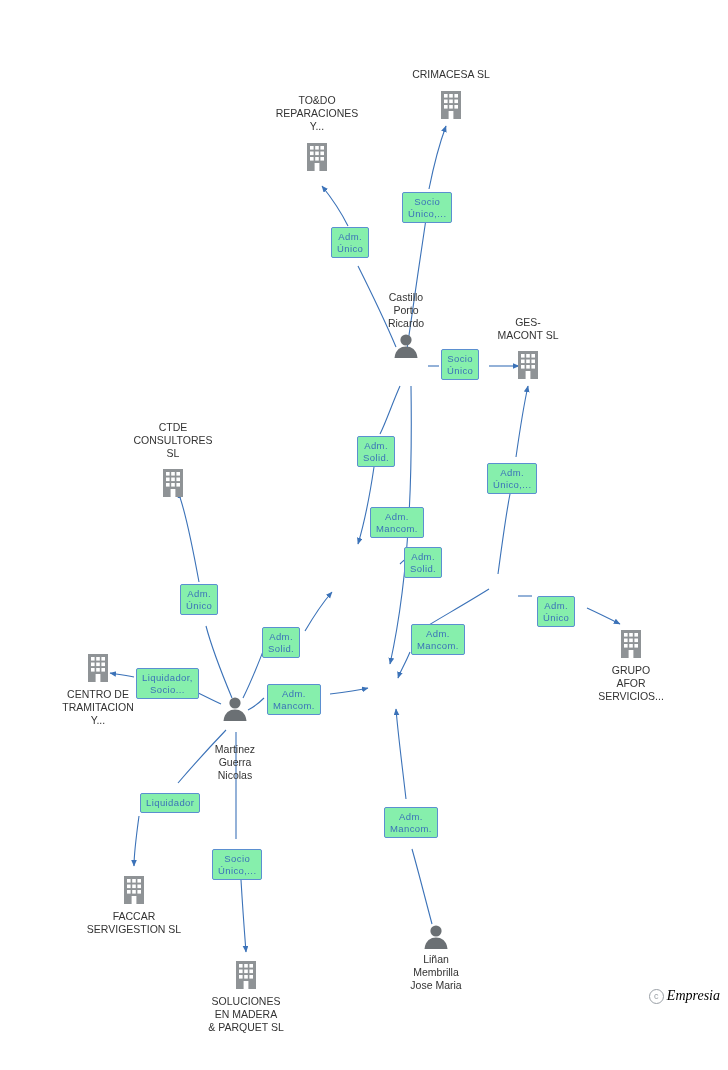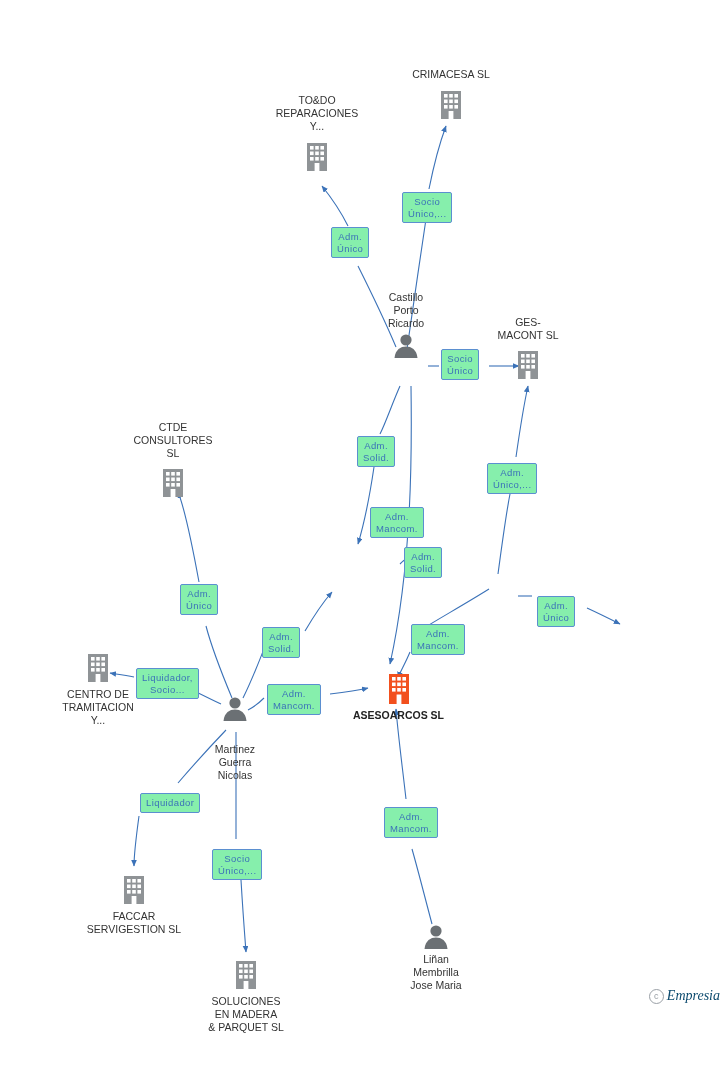--- a/index.html
+++ b/index.html
@@ -72,21 +72,21 @@
     height: 13px;
     border: 1px solid #9aa0a6;
     border-radius: 50%;
     color: #9aa0a6;
     font-size: 9px;
     line-height: 13px;
     text-align: center;
     font-family: "Liberation Sans", sans-serif;
   }
   .watermark .wm-text {
-    color: #0c4a6e;
+    color: #000000;
     font-style: italic;
     font-size: 14px;
   }
 </style>
 </head>
 <body>
 
 <div id="graph">
 
   <svg width="728" height="1070" style="position:absolute;left:0;top:0;">
@@ -243,20 +243,42 @@
             <rect x="14.2" y="18" width="3.6" height="3.6"></rect>
             <rect x="19.4" y="18" width="3.6" height="3.6"></rect>
             <rect x="13.6" y="24" width="4.8" height="8"></rect>
           </g>
         </svg>
     </div>
   </div>
 
 
 
+  <div class="node" style="left:586px; top:622px; width:90px;">
+    <div class="node-icon">
+      <svg width="32" height="34" viewBox="0 0 32 34">
+          <rect x="6" y="4" width="20" height="28" fill="#8f9396"></rect>
+          <g fill="#ffffff">
+            <rect x="9" y="7" width="3.6" height="3.6"></rect>
+            <rect x="14.2" y="7" width="3.6" height="3.6"></rect>
+            <rect x="19.4" y="7" width="3.6" height="3.6"></rect>
+            <rect x="9" y="12.5" width="3.6" height="3.6"></rect>
+            <rect x="14.2" y="12.5" width="3.6" height="3.6"></rect>
+            <rect x="19.4" y="12.5" width="3.6" height="3.6"></rect>
+            <rect x="9" y="18" width="3.6" height="3.6"></rect>
+            <rect x="14.2" y="18" width="3.6" height="3.6"></rect>
+            <rect x="19.4" y="18" width="3.6" height="3.6"></rect>
+            <rect x="13.6" y="24" width="4.8" height="8"></rect>
+          </g>
+        </svg>
+    </div>
+    <div class="node-label" style="margin-top:4px;">GRUPO
+AFOR
+SERVICIOS...</div>
+  </div>
 
   <div class="node" style="left:48px; top:646px; width:100px;">
     <div class="node-icon">
       <svg width="32" height="34" viewBox="0 0 32 34">
           <rect x="6" y="4" width="20" height="28" fill="#8f9396"></rect>
           <g fill="#ffffff">
             <rect x="9" y="7" width="3.6" height="3.6"></rect>
             <rect x="14.2" y="7" width="3.6" height="3.6"></rect>
             <rect x="19.4" y="7" width="3.6" height="3.6"></rect>
             <rect x="9" y="12.5" width="3.6" height="3.6"></rect>
@@ -279,40 +301,20 @@
       <svg width="32" height="26" viewBox="0 0 32 26">
           <circle cx="16" cy="7" r="5.6" fill="#6b7074"></circle>
           <path d="M4.5,25 C5.4,16.5 10.6,13.5 16,13.5 C21.4,13.5 26.6,16.5 27.5,25 Z" fill="#6b7074"></path>
         </svg>
     </div>
     <div class="node-label" style="margin-top:21px;">Martinez
 Guerra
 Nicolas</div>
   </div>
 
-  <div class="node" style="left:331px; top:666px; width:135px;">
-    <div class="node-icon" style="margin:0 auto;">
-      <svg width="32" height="36" viewBox="0 0 32 36">
-          <rect x="6" y="4" width="20" height="30" fill="#f2501e"></rect>
-          <g fill="#ffffff">
-            <rect x="9" y="7" width="3.6" height="3.6"></rect>
-            <rect x="14.2" y="7" width="3.6" height="3.6"></rect>
-            <rect x="19.4" y="7" width="3.6" height="3.6"></rect>
-            <rect x="9" y="12.5" width="3.6" height="3.6"></rect>
-            <rect x="14.2" y="12.5" width="3.6" height="3.6"></rect>
-            <rect x="19.4" y="12.5" width="3.6" height="3.6"></rect>
-            <rect x="9" y="18" width="3.6" height="3.6"></rect>
-            <rect x="14.2" y="18" width="3.6" height="3.6"></rect>
-            <rect x="19.4" y="18" width="3.6" height="3.6"></rect>
-            <rect x="13.6" y="24.5" width="4.8" height="9.5"></rect>
-          </g>
-        </svg>
-    </div>
-    <div class="node-label bold" style="margin-top:3px;">ASESOARCOS SL</div>
-  </div>
 
   <div class="node" style="left:69px; top:868px; width:130px;">
     <div class="node-icon">
       <svg width="32" height="34" viewBox="0 0 32 34">
           <rect x="6" y="4" width="20" height="28" fill="#8f9396"></rect>
           <g fill="#ffffff">
             <rect x="9" y="7" width="3.6" height="3.6"></rect>
             <rect x="14.2" y="7" width="3.6" height="3.6"></rect>
             <rect x="19.4" y="7" width="3.6" height="3.6"></rect>
             <rect x="9" y="12.5" width="3.6" height="3.6"></rect>

